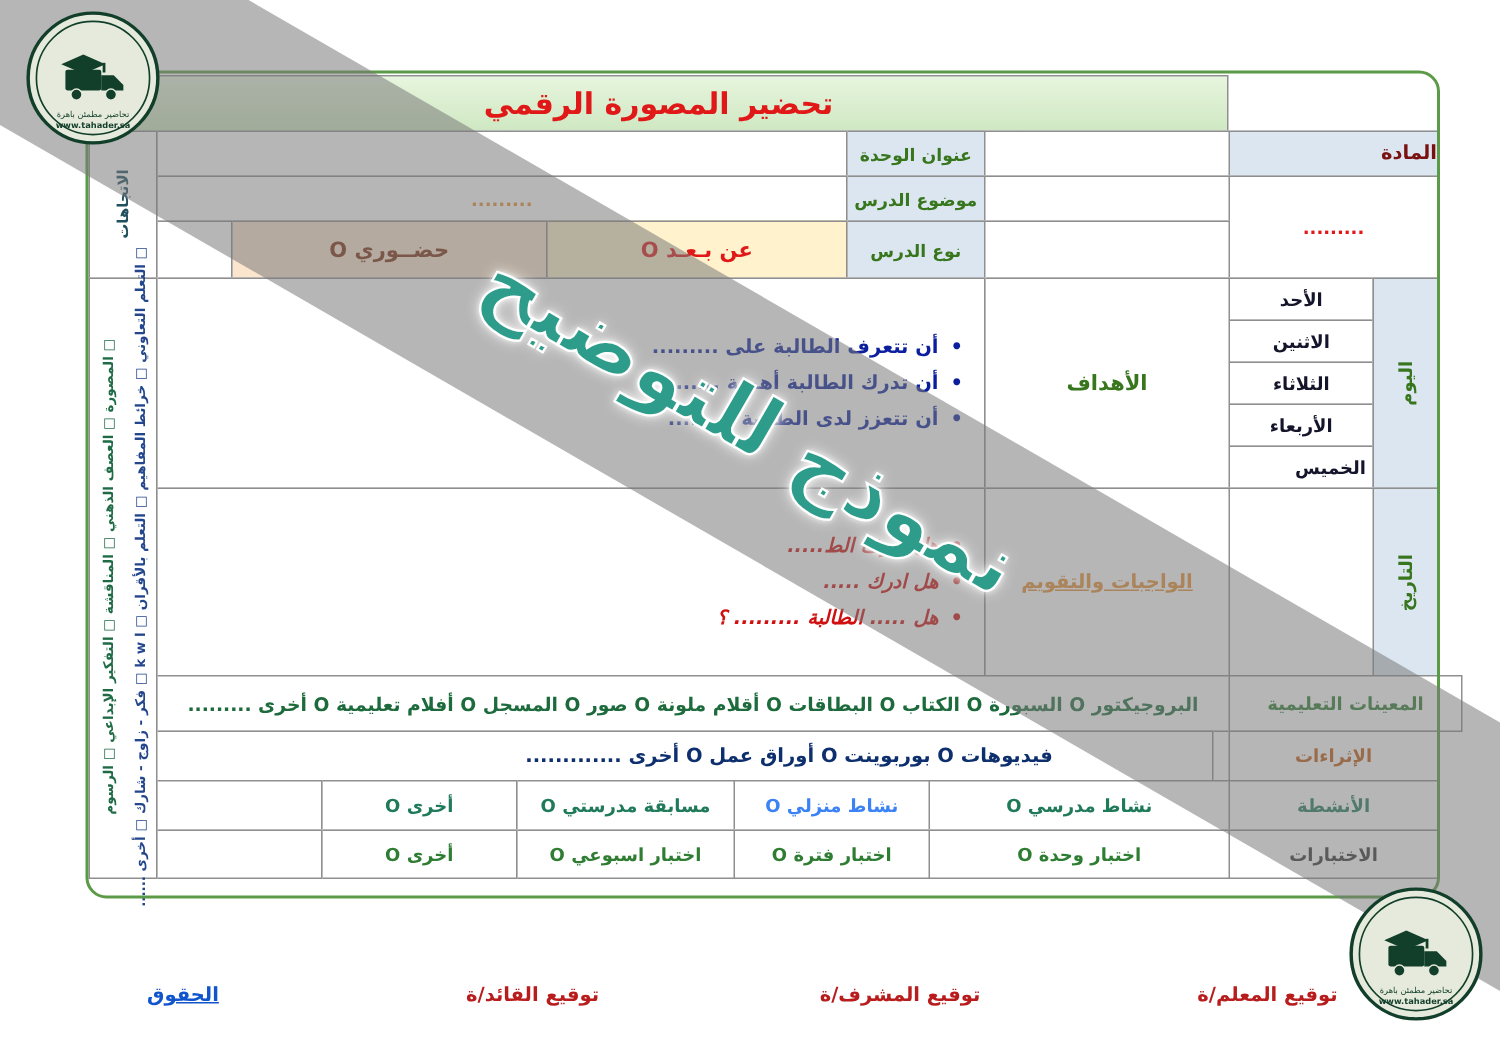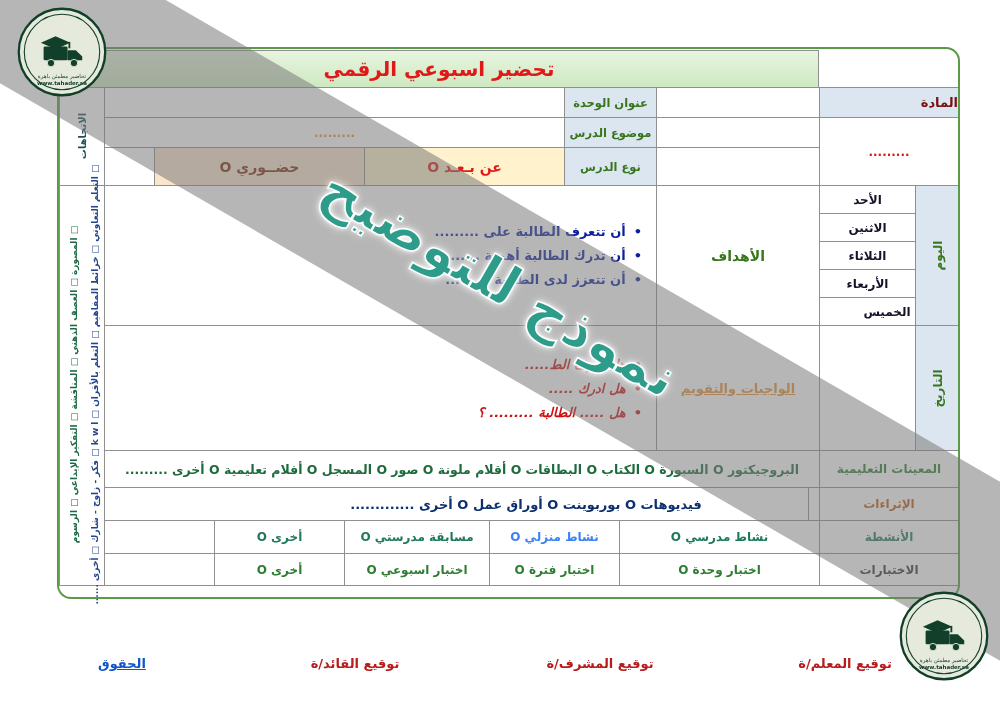--- a/index.html
+++ b/index.html
@@ -52,21 +52,21 @@
     position:absolute; z-index:1; font-weight:bold; font-size:13px;
     color:#b91c1c; text-align:center;
   }
   .rights { color:#1155cc; text-decoration:underline; cursor:pointer; }
 </style>
 </head>
 <body>
 
 <div class="page">
 
-  <div class="cell title-bar" style="left:59px;top:50px;width:760px;height:38px;">تحضير اسبوعي الرقمي</div>
+  <div class="cell title-bar" style="left:59px;top:50px;width:760px;height:38px;">تحضير المصورة الرقمي</div>
 
   <div class="cell bluebg" style="left:819px;top:87px;width:140px;height:31px;justify-content:flex-start;color:#7a1010;font-weight:bold;font-size:13px;">المادة</div>
   <div class="cell" style="left:819px;top:117px;width:140px;height:69px;color:#e01818;font-weight:bold;">.........</div>
 
   <div class="cell bluebg greenlbl" style="left:564px;top:87px;width:93px;height:31px;font-size:11.5px;">عنوان الوحدة</div>
   <div class="cell bluebg greenlbl" style="left:564px;top:117px;width:93px;height:31px;font-size:11.5px;">موضوع الدرس</div>
   <div class="cell bluebg greenlbl" style="left:564px;top:147px;width:93px;height:39px;font-size:11.5px;">نوع الدرس</div>
 
   <div class="cell" style="left:656px;top:87px;width:164px;height:31px;"></div>
   <div class="cell" style="left:656px;top:117px;width:164px;height:31px;"></div>
@@ -96,21 +96,21 @@
     <div class="obj-item"><span>أن تتعزز لدى الطالبة .........</span></div>
   </div>
 
   <div class="cell" style="left:656px;top:325px;width:164px;height:127px;color:#e69138;font-weight:bold;font-size:13px;text-decoration:underline;">الواجبات والتقويم</div>
   <div class="cell list-col" style="left:104px;top:325px;width:553px;height:127px;">
     <div class="ask-item"><span>هل تعرف الط.....</span></div>
     <div class="ask-item"><span>هل ادرك .....</span></div>
     <div class="ask-item"><span>هل ..... الطالبة ......... ؟</span></div>
   </div>
 
-  <div class="cell" style="left:819px;top:450px;width:140px;height:38px;color:#2e7d32;font-weight:bold;">المعينات التعليمية</div>
+  <div class="cell" style="left:819px;top:450px;width:156px;height:38px;color:#2e7d32;font-weight:bold;">المعينات التعليمية</div>
   <div class="cell" style="left:104px;top:450px;width:716px;height:38px;color:#1d6b3c;font-weight:bold;font-size:12.5px;">البروجيكتور O  السبورة O  الكتاب O  البطاقات O  أقلام ملونة O  صور O  المسجل O  أفلام تعليمية O  أخرى .........</div>
 
   <div class="cell" style="left:819px;top:487px;width:140px;height:34px;color:#c05a11;font-weight:bold;">الإثراءات</div>
   <div class="cell" style="left:93px;top:487px;width:716px;height:34px;color:#0d2f6e;font-weight:bold;font-size:13px;padding-left:150px;">فيديوهات O  بوربوينت O  أوراق عمل O  أخرى .............</div>
 
   <div class="cell" style="left:819px;top:520px;width:140px;height:34px;color:#1f7a5a;font-weight:bold;">الأنشطة</div>
   <div class="cell" style="left:619px;top:520px;width:201px;height:34px;color:#1f7a5a;font-weight:bold;">نشاط مدرسي O</div>
   <div class="cell" style="left:489px;top:520px;width:131px;height:34px;color:#3b82f6;font-weight:bold;">نشاط منزلي O</div>
   <div class="cell" style="left:344px;top:520px;width:146px;height:34px;color:#1f7a5a;font-weight:bold;">مسابقة مدرستي O</div>
   <div class="cell" style="left:214px;top:520px;width:131px;height:34px;color:#1f7a5a;font-weight:bold;">أخرى O</div>

